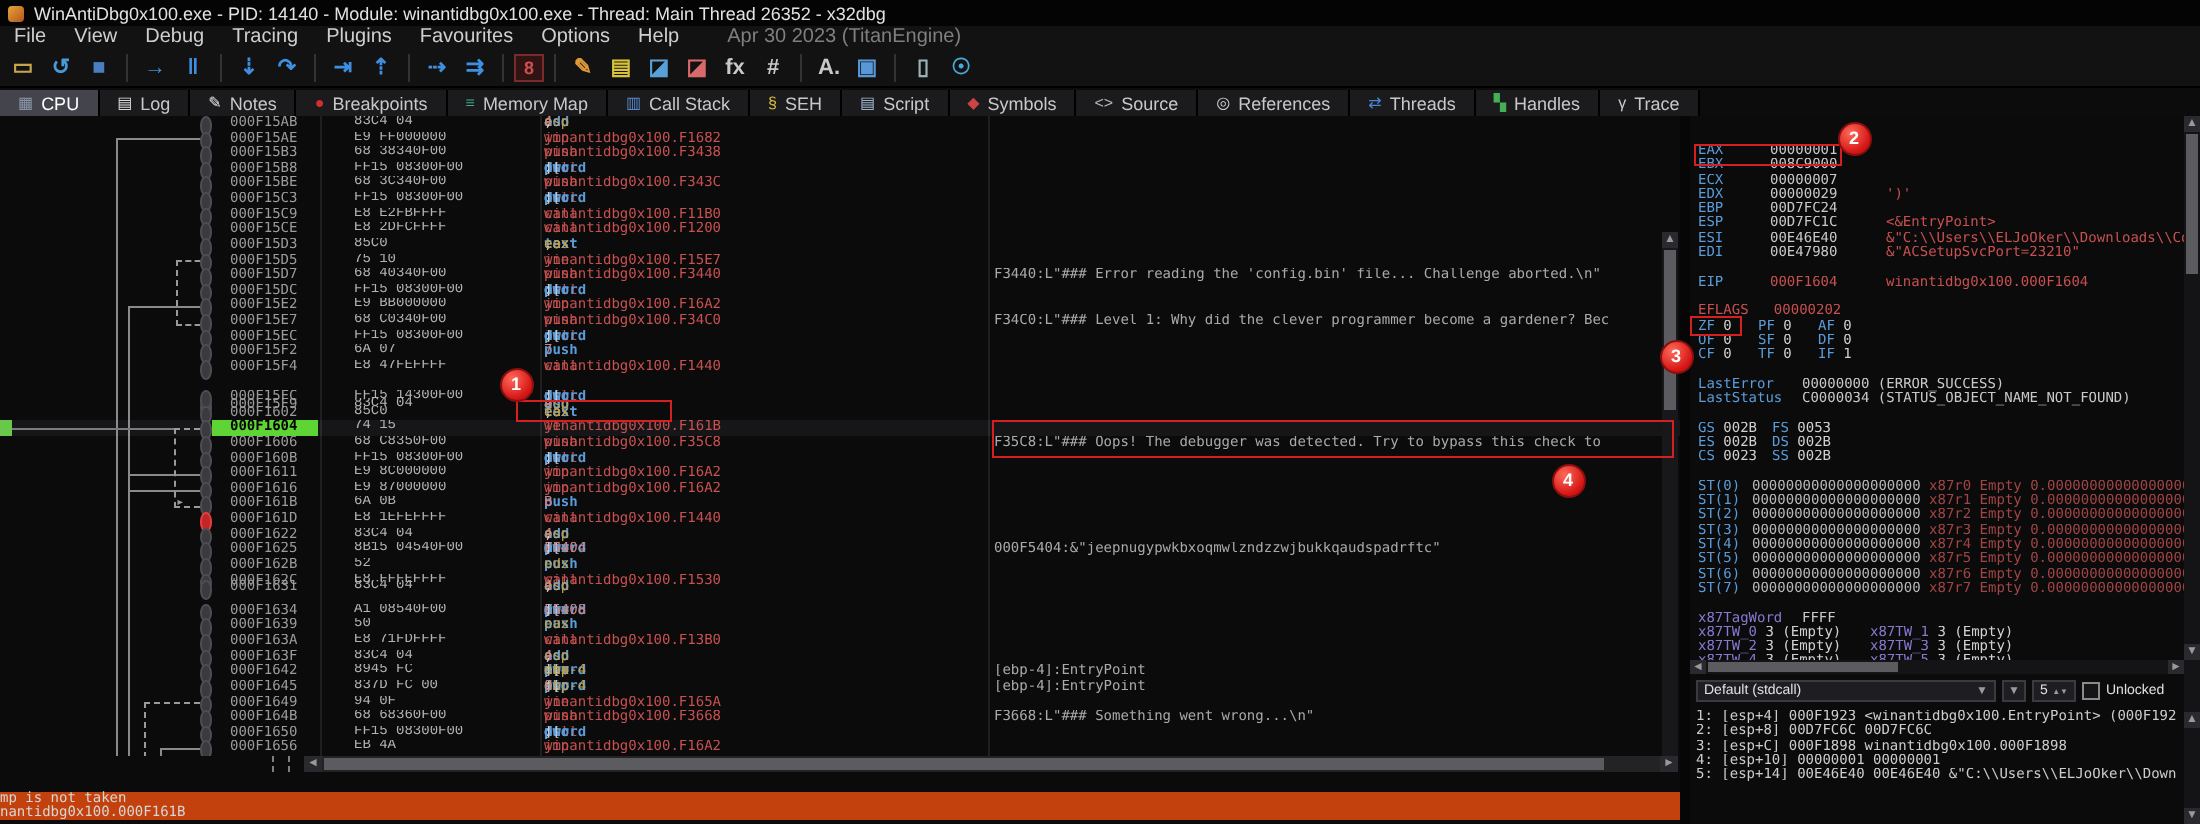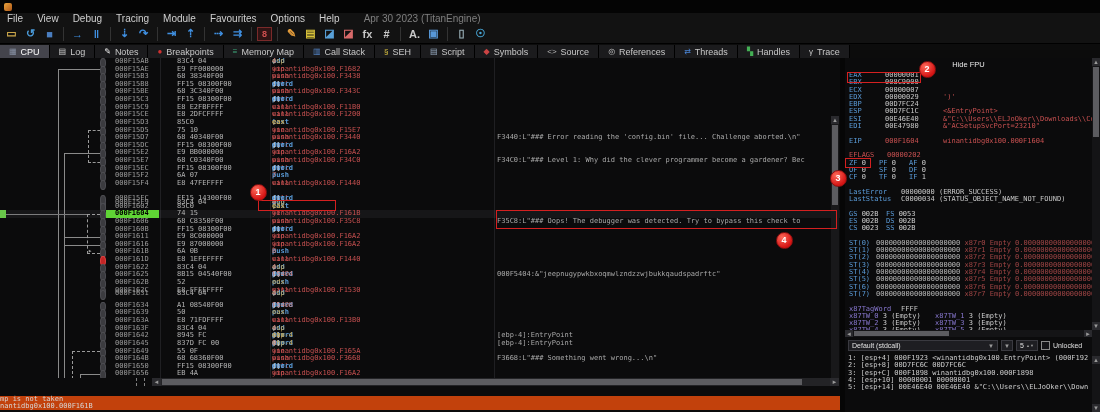--- a/index.html
+++ b/index.html
@@ -31,21 +31,21 @@
   #disasm{position:absolute;left:0;top:58px;width:840px;height:320px;background:#0b0b0c;overflow:hidden;}
   .drow{position:absolute;left:0;width:840px;height:7.62px;font-size:7px;line-height:7.6px;white-space:pre;}
   .drow.sel{background:rgba(200,200,220,0.06);}
   .drow span{position:absolute;top:0;height:7.62px;overflow:hidden;}
   .dotc{position:absolute;left:100px;top:2px;width:3.6px;height:3.6px;border-radius:50%;
         background:#3b3b3f;border:0.5px solid #4d4d52;}
   .dotc.bp{background:#c22525;border-color:#e04040;}
   .d-arrow{left:88px;width:10px;color:#9a9a9a;}
   .d-addr{left:106px;width:53px;color:#9b9b9b;padding-left:9px;box-sizing:border-box;}
   .sel .d-addr{background:#5fd435;color:#000;font-weight:bold;}
-  .d-bytes{left:163px;width:104px;color:#b4b4b4;padding-left:14px;box-sizing:border-box;}
+  .d-bytes{left:163px;width:104px;color:#b4b4b4;padding-left:14px;box-sizing:border-box;font-family:Liberation Mono, monospace;}
   .d-bytes .ul{border-bottom:1px solid #8b2222;}
   .d-instr{left:272px;width:220px;}
   .d-cmt{left:497px;width:333px;color:#a9a9a9;}
   .ci-red{color:#c75050;} .ci-blue{color:#5a9bd8;font-weight:bold;} .ci-gold{color:#bfa050;}
   .ci-pur{color:#a67fd4;margin-top:18px;} .ci-num{color:#cf8080;} .ci-def{color:#c8c8c8;}
   .colsep{position:absolute;top:0;width:1px;height:320px;background:#1f1f22;}
   
   .jl{position:absolute;border-color:#8a8a8a;}
   .jld{position:absolute;border-color:#9a9a9a;}
   #eipchip{position:absolute;left:0;top:152px;width:6px;height:8px;background:#63c741;}
@@ -99,29 +99,30 @@
               display:flex;align-items:center;justify-content:center;box-sizing:border-box;}
   .ann-box{position:absolute;border:1.5px solid #d42020;z-index:55;box-sizing:border-box;}
 </style>
 </head>
 <body>
 
 <div id="screen">
 
   <div id="titlebar">
     <span id="appicon"></span>
+    <span>WinAntiDbg0x100.exe - PID: 14140 - Module: winantidbg0x100.exe - Thread: Main Thread 26352 - x32dbg</span>
   </div>
 
   <div id="menubar">
 
   <span class="menu-item">File</span>
       <span class="menu-item">View</span>
       <span class="menu-item">Debug</span>
       <span class="menu-item">Tracing</span>
-      <span class="menu-item">Module</span>
+      <span class="menu-item">Plugins</span>
       <span class="menu-item">Favourites</span>
       <span class="menu-item">Options</span>
       <span class="menu-item">Help</span>
       <span class="menu-item" id="menudate">Apr 30 2023 (TitanEngine)</span>
     </div>
 
   <div id="toolbar">
 
   <span class="tb-icon" style="color: rgb(201, 165, 74);">▭</span>
       <span class="tb-icon" style="color: rgb(74, 154, 216);">↺</span>
@@ -262,21 +263,21 @@
         <div class="drow mono" style="top: 213.332px;"><span class="dotc"></span><span class="d-addr">000F1625</span><span class="d-bytes">8B15 <span class="ul">04540F00</span></span><span class="d-instr"><span class="ci-blue">mov</span><span class="ci-def"> </span><span class="ci-gold">edx</span><span class="ci-def">,</span><span class="ci-blue">dword</span><span class="ci-def"> </span><span class="ci-blue">ptr</span><span class="ci-def"> </span><span class="ci-blue">ds</span><span class="ci-def">:[</span><span class="ci-num">F5404</span><span class="ci-def">]</span></span><span class="d-cmt">000F5404:&amp;"jeepnugypwkbxoqmwlzndzzwjbukkqaudspadrftc"</span></div>
         <div class="drow mono" style="top: 220.951px;"><span class="dotc"></span><span class="d-addr">000F162B</span><span class="d-bytes">52</span><span class="d-instr"><span class="ci-blue">push</span><span class="ci-def"> </span><span class="ci-gold">edx</span></span><span class="d-cmt"></span></div>
         <div class="drow mono" style="top: 228.57px;"><span class="dotc"></span><span class="d-addr">000F162C</span><span class="d-bytes">E8 FFFEFFFF</span><span class="d-instr"><span class="ci-red">call</span><span class="ci-def"> </span><span class="ci-red">winantidbg0x100.F1530</span></span><span class="d-cmt"></span></div>
         <div class="drow mono" style="top: 232px;"><span class="dotc"></span><span class="d-addr">000F1631</span><span class="d-bytes">83C4 04</span><span class="d-instr"><span class="ci-blue">add</span><span class="ci-def"> </span><span class="ci-gold">esp</span><span class="ci-def">,</span><span class="ci-num">4</span></span><span class="d-cmt"></span></div>
         <div class="drow mono" style="top: 243.808px;"><span class="dotc"></span><span class="d-addr">000F1634</span><span class="d-bytes">A1 <span class="ul">08540F00</span></span><span class="d-instr"><span class="ci-blue">mov</span><span class="ci-def"> </span><span class="ci-gold">eax</span><span class="ci-def">,</span><span class="ci-blue">dword</span><span class="ci-def"> </span><span class="ci-blue">ptr</span><span class="ci-def"> </span><span class="ci-blue">ds</span><span class="ci-def">:[</span><span class="ci-num">F5408</span><span class="ci-def">]</span></span><span class="d-cmt"></span></div>
         <div class="drow mono" style="top: 251.427px;"><span class="dotc"></span><span class="d-addr">000F1639</span><span class="d-bytes">50</span><span class="d-instr"><span class="ci-blue">push</span><span class="ci-def"> </span><span class="ci-gold">eax</span></span><span class="d-cmt"></span></div>
         <div class="drow mono" style="top: 259.046px;"><span class="dotc"></span><span class="d-addr">000F163A</span><span class="d-bytes">E8 71FDFFFF</span><span class="d-instr"><span class="ci-red">call</span><span class="ci-def"> </span><span class="ci-red">winantidbg0x100.F13B0</span></span><span class="d-cmt"></span></div>
         <div class="drow mono" style="top: 266.665px;"><span class="dotc"></span><span class="d-addr">000F163F</span><span class="d-bytes">83C4 04</span><span class="d-instr"><span class="ci-blue">add</span><span class="ci-def"> </span><span class="ci-gold">esp</span><span class="ci-def">,</span><span class="ci-num">4</span></span><span class="d-cmt"></span></div>
         <div class="drow mono" style="top: 274.284px;"><span class="dotc"></span><span class="d-addr">000F1642</span><span class="d-bytes">8945 FC</span><span class="d-instr"><span class="ci-blue">mov</span><span class="ci-def"> </span><span class="ci-blue">dword</span><span class="ci-def"> </span><span class="ci-blue">ptr</span><span class="ci-def"> </span><span class="ci-blue">ss</span><span class="ci-def">:[</span><span class="ci-gold">ebp-4</span><span class="ci-def">],</span><span class="ci-gold">eax</span></span><span class="d-cmt">[ebp-4]:EntryPoint</span></div>
         <div class="drow mono" style="top: 281.903px;"><span class="dotc"></span><span class="d-addr">000F1645</span><span class="d-bytes">837D FC 00</span><span class="d-instr"><span class="ci-blue">cmp</span><span class="ci-def"> </span><span class="ci-blue">dword</span><span class="ci-def"> </span><span class="ci-blue">ptr</span><span class="ci-def"> </span><span class="ci-blue">ss</span><span class="ci-def">:[</span><span class="ci-gold">ebp-4</span><span class="ci-def">],</span><span class="ci-num">0</span></span><span class="d-cmt">[ebp-4]:EntryPoint</span></div>
-        <div class="drow mono" style="top: 289.522px;"><span class="dotc"></span><span class="d-addr">000F1649</span><span class="d-bytes">55 0F</span><span class="d-instr"><span class="ci-red">jne</span><span class="ci-def"> </span><span class="ci-red">winantidbg0x100.F165A</span></span><span class="d-cmt"></span></div>
+        <div class="drow mono" style="top: 289.522px;"><span class="dotc"></span><span class="d-addr">000F1649</span><span class="d-bytes">94 0F</span><span class="d-instr"><span class="ci-red">jne</span><span class="ci-def"> </span><span class="ci-red">winantidbg0x100.F165A</span></span><span class="d-cmt"></span></div>
         <div class="drow mono" style="top: 297.141px;"><span class="dotc"></span><span class="d-addr">000F164B</span><span class="d-bytes">68 <span class="ul">68360F00</span></span><span class="d-instr"><span class="ci-red">push</span><span class="ci-def"> </span><span class="ci-red">winantidbg0x100.F3668</span></span><span class="d-cmt">F3668:L"### Something went wrong...\n"</span></div>
         <div class="drow mono" style="top: 304.76px;"><span class="dotc"></span><span class="d-addr">000F1650</span><span class="d-bytes">FF15 <span class="ul">08300F00</span></span><span class="d-instr"><span class="ci-red">call</span><span class="ci-def"> </span><span class="ci-blue">dword</span><span class="ci-def"> </span><span class="ci-blue">ptr</span><span class="ci-def"> </span><span class="ci-blue">ds</span><span class="ci-def">:[</span><span class="ci-pur">&lt;&amp;OutputDebugStringW&gt;</span><span class="ci-def">]</span></span><span class="d-cmt"></span></div>
         <div class="drow mono" style="top: 312.379px;"><span class="dotc"></span><span class="d-addr">000F1656</span><span class="d-bytes">EB 4A</span><span class="d-instr"><span class="ci-red">jmp</span><span class="ci-def"> </span><span class="ci-red">winantidbg0x100.F16A2</span></span><span class="d-cmt"></span></div>
       </div>
     <div id="dvscroll">
       <div class="sb-btn" style="left:0;top:0;width:8px;height:8px;">▲</div>
       <div class="sb-thumb" style="left:1px;top:9px;width:6px;height:80px;"></div>
 
     </div>
   </div>
@@ -287,21 +288,20 @@
     <div class="stub" style="left:144px;top:0"></div>
     <div class="sb-btn" style="left:152px;top:0;width:9px;height:8px;">◄</div>
     <div class="sb-track" style="left:161px;top:0;width:669px;height:8px;"></div>
     <div class="sb-thumb" style="left:162px;top:1px;width:640px;height:6px;"></div>
     <div class="sb-btn" style="left:830px;top:0;width:9px;height:8px;">►</div>
   </div>
 
   <div id="vsplit"></div>
 
   <div id="regs">
-    <div id="reghdr">Hide FPU</div>
     <div id="reglines" class="mono">
         <div class="rline" style="position: relative;"><span class="rname">EAX</span><span class="rval">00000001</span></div>
         <div class="rline" style="position: relative;"><span class="rname">EBX</span><span class="rval">008C9000</span></div>
         <div class="rline" style="position: relative;"><span class="rname">ECX</span><span class="rval">00000007</span></div>
         <div class="rline" style="position: relative;"><span class="rname">EDX</span><span class="rval">00000029</span><span class="rextra">')'</span></div>
         <div class="rline" style="position: relative;"><span class="rname">EBP</span><span class="rval">00D7FC24</span></div>
         <div class="rline" style="position: relative;"><span class="rname">ESP</span><span class="rval">00D7FC1C</span><span class="rextra">&lt;&amp;EntryPoint&gt;</span></div>
         <div class="rline" style="position: relative;"><span class="rname">ESI</span><span class="rval">00E46E40</span><span class="rextra">&amp;"C:\\Users\\ELJoOker\\Downloads\\Compre</span></div>
         <div class="rline" style="position: relative;"><span class="rname">EDI</span><span class="rval">00E47980</span><span class="rextra">&amp;"ACSetupSvcPort=23210"</span></div>
         <div class="rline"></div>

